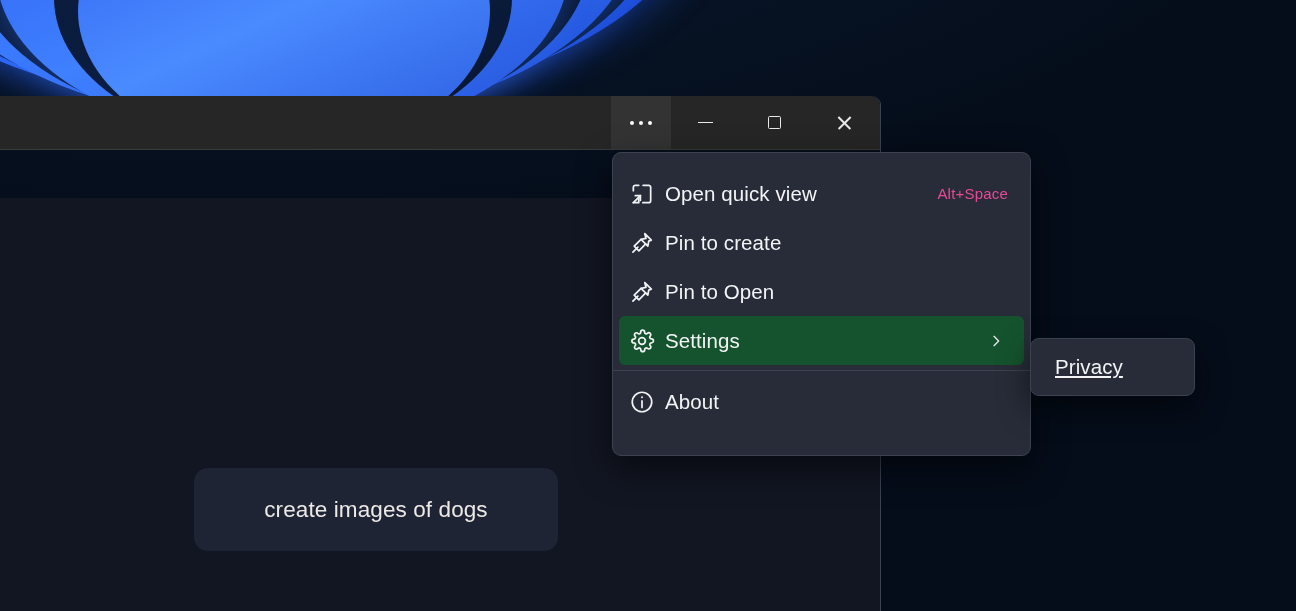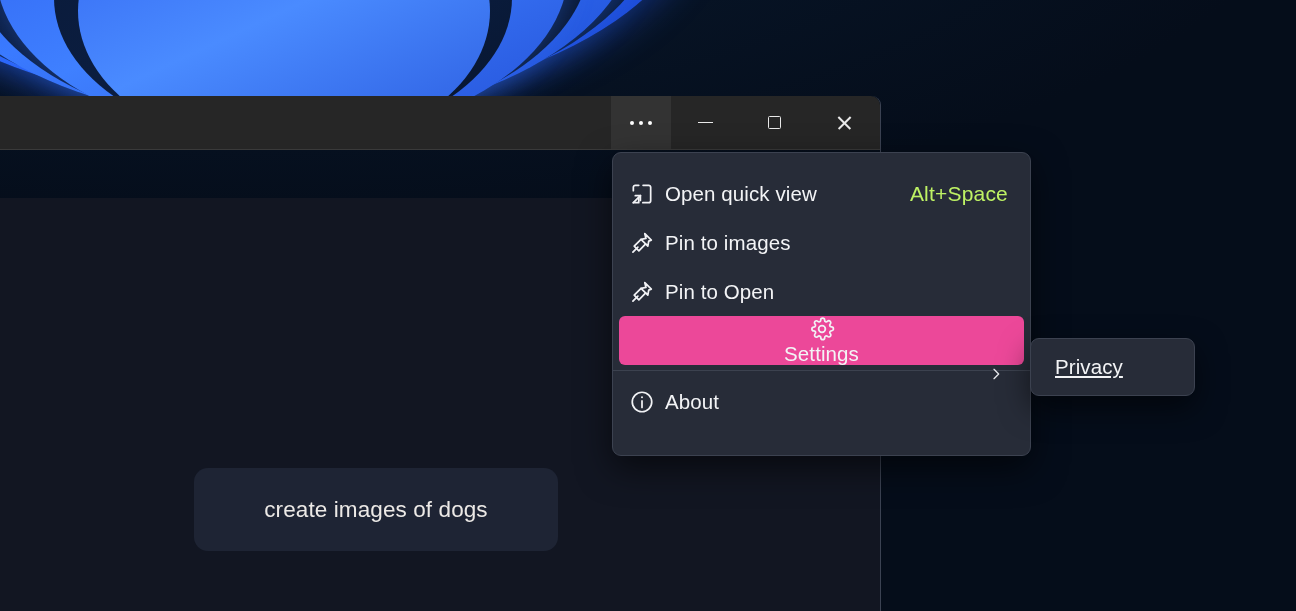--- a/index.html
+++ b/index.html
@@ -126,29 +126,29 @@
     box-shadow:0 12px 34px rgba(0,0,0,.58);
     overflow:hidden;
   }
   .menu-item {
     position:relative; display:flex; align-items:center;
     height:49px; margin:0 6px;
     border-radius:6px;
     color:#f3f4f6;
   }
   #menu-list { padding-top:16px; }
-  .menu-item.selected { background:#ec4899;flex-direction:column; }
+  .menu-item.selected { background:#14532d; }
   .mi-icon {
     width:46px; min-width:46px;
     display:flex; align-items:center; justify-content:center;
   }
   .mi-label { font-size:20.5px; letter-spacing:.1px; }
   .mi-accel {
     margin-left:auto; margin-right:16px;
-    font-size:21px; color:#bef264; letter-spacing:.2px;
+    font-size:15px; color:#ec4899; letter-spacing:.2px;
   }
   .mi-chevron { margin-left:auto; margin-right:20px; display:flex; }
   .menu-sep {
     height:1px; background:#3c424f; margin:5px 0 0 0;
   }
 
   
   #submenu {
     position:absolute; left:1030px; top:338px;
     width:165px; height:58px;
@@ -229,21 +229,21 @@
       </div>
 
       <div class="menu-item">
         <span class="mi-icon">
           <svg width="26" height="26" viewBox="0 0 24 24" fill="none" stroke="#f1f2f5" stroke-width="1.6" stroke-linecap="round" stroke-linejoin="round">
             <path d="M14.6 3.4l6 6-2.4.9-.8 4.6-6.3-6.3 4.6-.8z"></path>
             <path d="M11.1 8.6L4.8 14.9l4.3 4.3 6.3-6.3"></path>
             <path d="M8.2 15.8L3.6 20.4"></path>
           </svg>
         </span>
-        <span class="mi-label">Pin to images</span>
+        <span class="mi-label">Pin to create</span>
       </div>
 
       <div class="menu-item">
         <span class="mi-icon">
           <svg width="26" height="26" viewBox="0 0 24 24" fill="none" stroke="#f1f2f5" stroke-width="1.6" stroke-linecap="round" stroke-linejoin="round">
             <path d="M14.6 3.4l6 6-2.4.9-.8 4.6-6.3-6.3 4.6-.8z"></path>
             <path d="M11.1 8.6L4.8 14.9l4.3 4.3 6.3-6.3"></path>
             <path d="M8.2 15.8L3.6 20.4"></path>
           </svg>
         </span>

